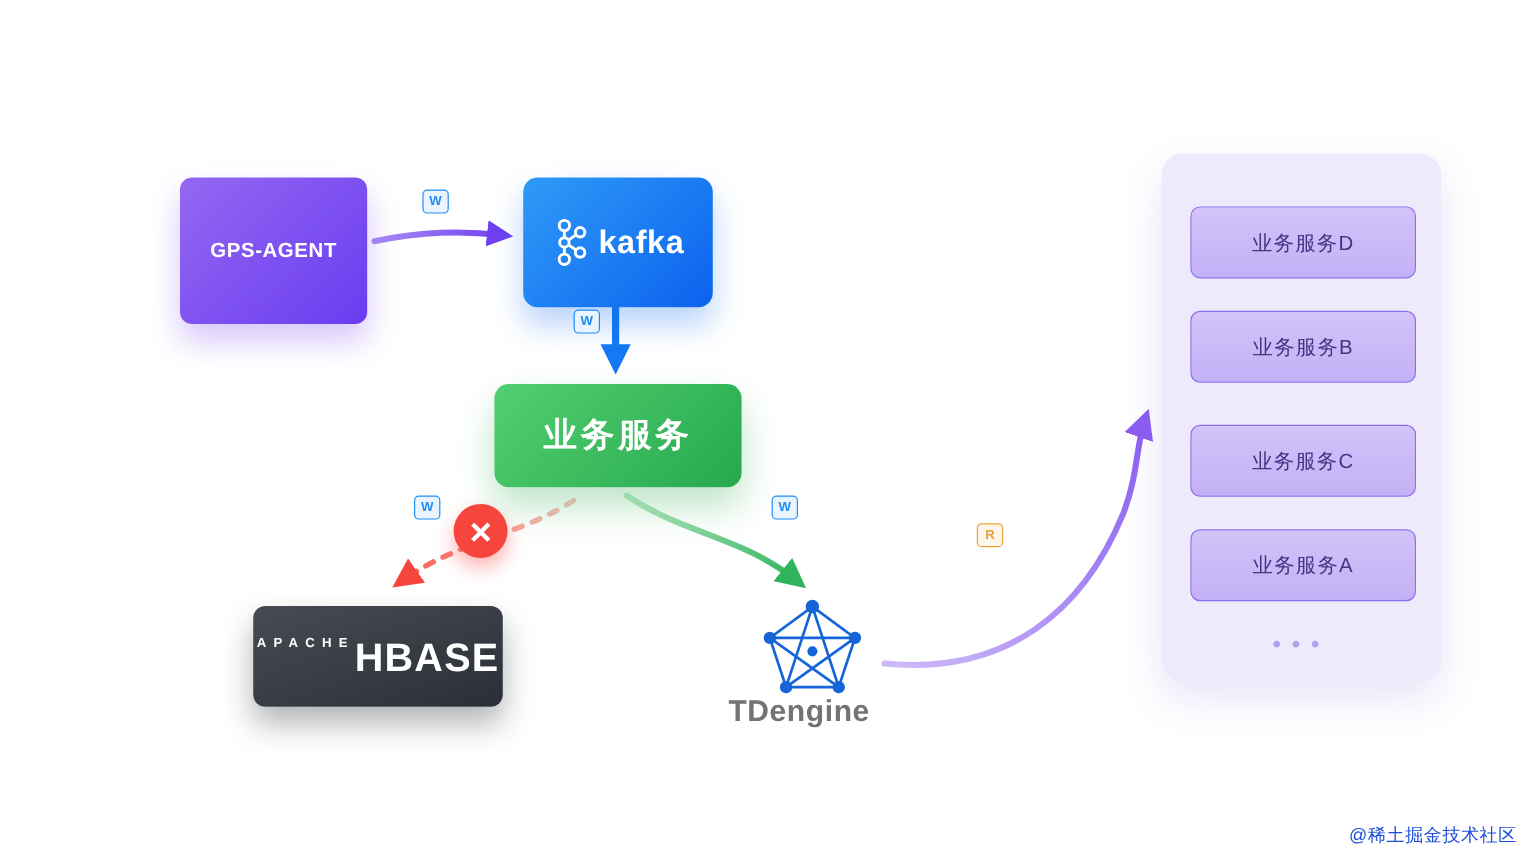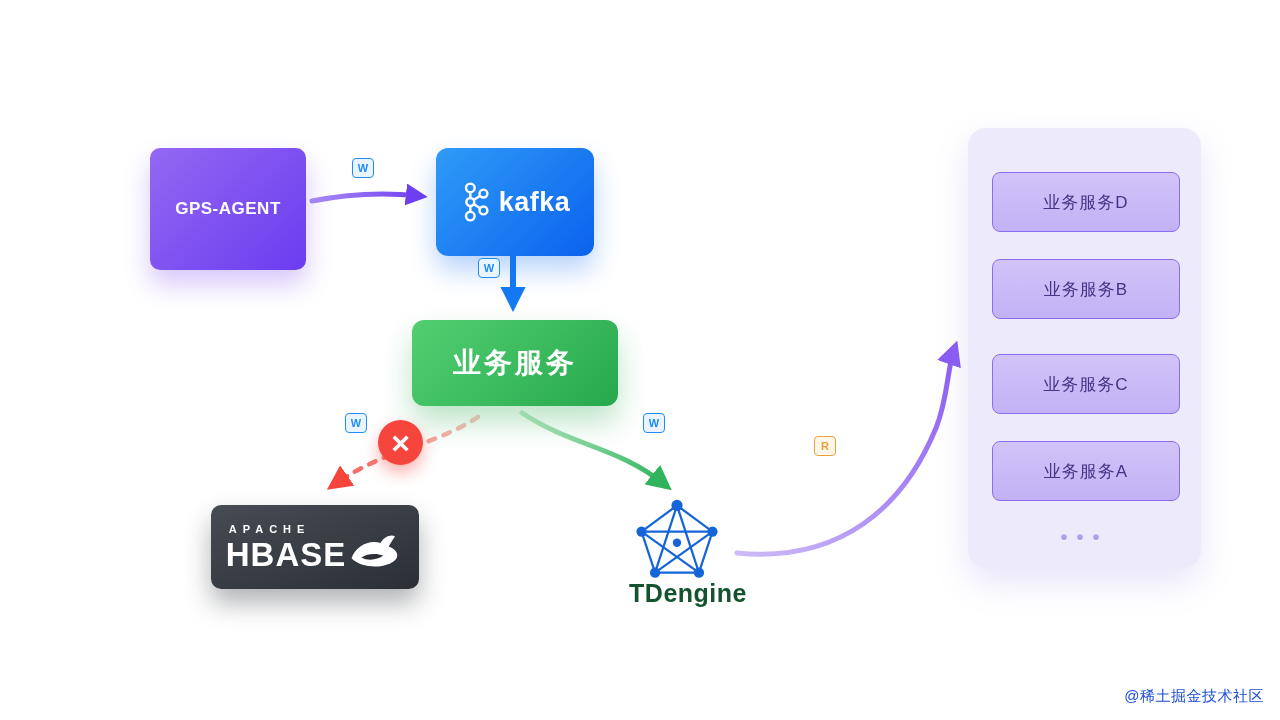--- a/index.html
+++ b/index.html
@@ -34,29 +34,29 @@
     background:linear-gradient(135deg,#52cf71 0%,#27a84e 100%);
     box-shadow:0 16px 30px rgba(46,170,80,.32);
   }
   .biz span{color:#fff;font-size:28px;letter-spacing:3px;font-weight:bold;}
 
   .hbase{
     left:211px;top:505px;width:208px;height:84px;border-radius:10px;
     background:linear-gradient(160deg,#474c54 0%,#2b2f35 100%);
     box-shadow:0 14px 26px rgba(30,34,40,.35);
   }
-  .hbase .hbase-text{display:flex;flex-direction:column;align-items:flex-start;line-height:1;}
+  .hbase .hbase-text{display:flex;flex-direction:row;align-items:flex-start;line-height:1;}
   .hbase .apache{color:#fff;font-size:11px;letter-spacing:6px;font-weight:bold;margin:0 0 3px 3px;}
   .hbase .hbase-main{color:#fff;font-size:33px;font-weight:bold;letter-spacing:1px;}
   .hbase .orca{margin-left:2px;margin-top:10px;}
 
   .tdengine-icon{position:absolute;left:630px;top:498px;z-index:2;}
   .tdengine-label{
-    position:absolute;left:607px;top:579px;width:140px;text-align:right;z-index:2;
-    color:#14532d;font-size:25px;font-weight:bold;letter-spacing:.5px;
+    position:absolute;left:607px;top:579px;width:140px;text-align:left;z-index:2;
+    color:#737373;font-size:25px;font-weight:bold;letter-spacing:.5px;
   }
 
   
   .panel{
     position:absolute;left:968px;top:128px;width:233px;height:440px;z-index:2;
     background:#edebfb;border-radius:18px;
     box-shadow:0 14px 34px rgba(140,120,220,.20);
   }
   .svc{
     position:absolute;left:24px;width:186px;height:58px;border-radius:8px;

